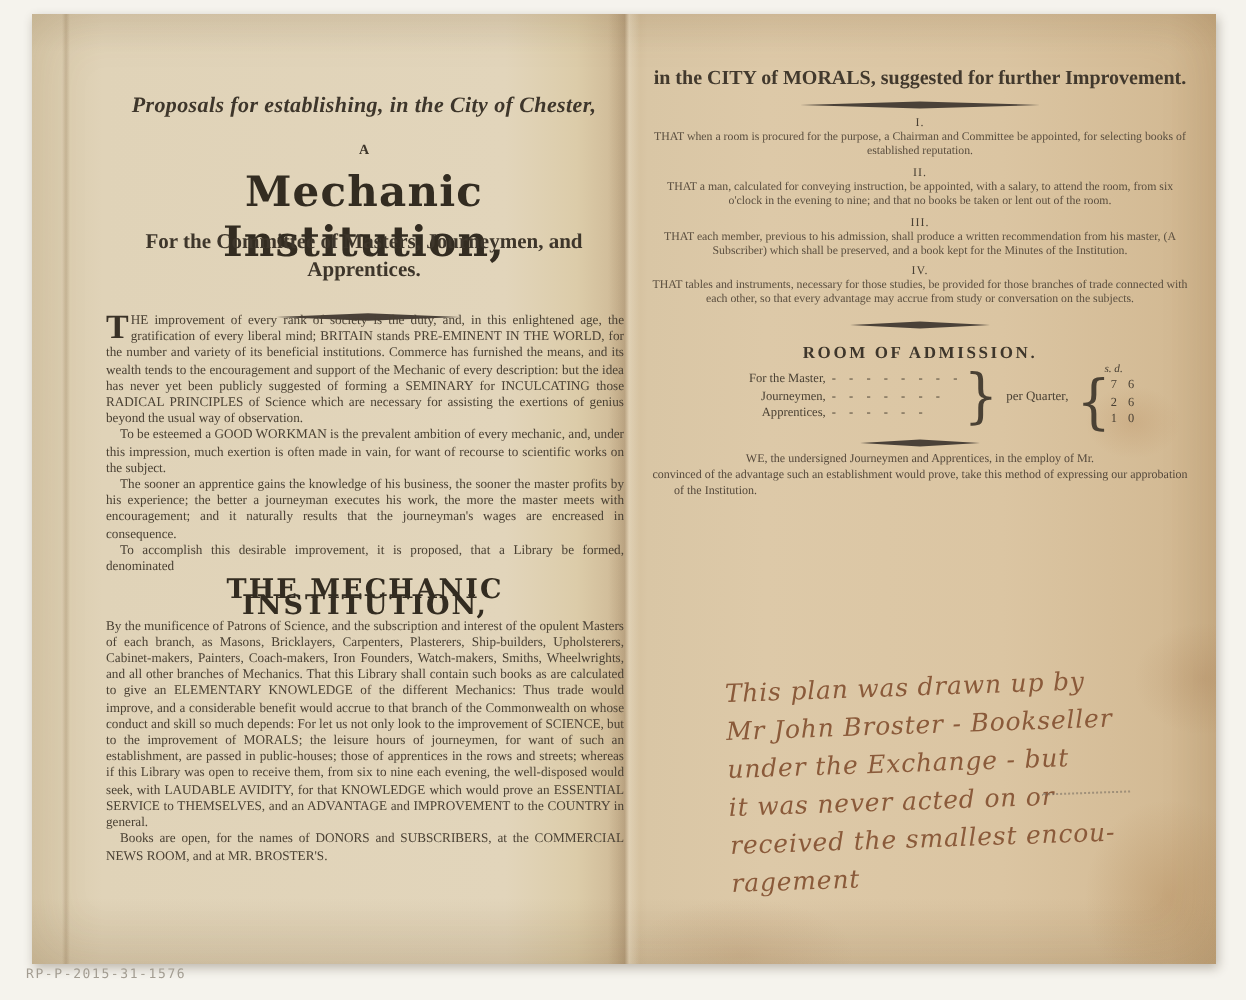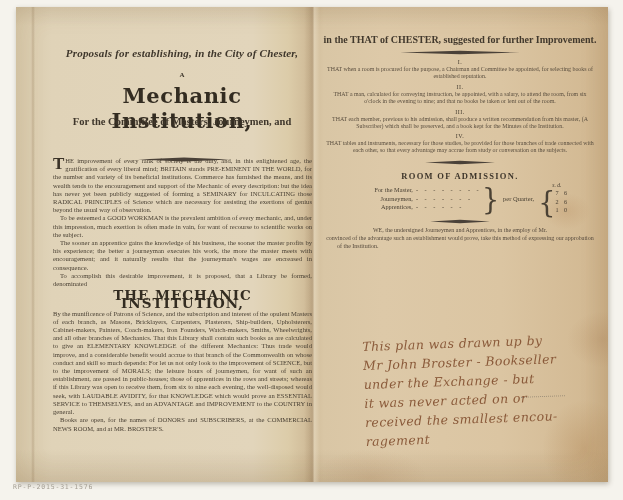--- a/index.html
+++ b/index.html
@@ -114,40 +114,41 @@
 
   <div class="paper">
     <div class="left-crease"></div>
     <div class="center-fold"></div>
 
     <div class="page page-left">
       <div class="cblock l-header">Proposals for establishing, in the City of Chester,</div>
       <div class="cblock l-article">A</div>
       <div class="cblock l-title">Mechanic Institution,</div>
       <div class="cblock l-sub1">For the Committee of Masters, Journeymen, and</div>
+      <div class="cblock l-sub2">Apprentices.</div>
       <div class="l-swell">
         <svg width="92" height="5" viewBox="0 0 92 5">
             <polygon points="0,2.5 46,0.6 92,2.5 46,4.4" fill="#4a4138"></polygon>
           </svg>
       </div>
 
       <div class="l-body">
         <p><span class="dropcap">T</span><span>HE improvement of every rank of society is the duty, and, in this enlightened age, the gratification of every liberal mind; BRITAIN stands PRE-EMINENT IN THE WORLD, for the number and variety of its beneficial institutions. Commerce has furnished the means, and its wealth tends to the encouragement and support of the Mechanic of every description: but the idea has never yet been publicly suggested of forming a SEMINARY for INCULCATING those RADICAL PRINCIPLES of Science which are necessary for assisting the exertions of genius beyond the usual way of observation.</span></p>
         <p class="ind">To be esteemed a GOOD WORKMAN is the prevalent ambition of every mechanic, and, under this impression, much exertion is often made in vain, for want of recourse to scientific works on the subject.</p>
         <p class="ind">The sooner an apprentice gains the knowledge of his business, the sooner the master profits by his experience; the better a journeyman executes his work, the more the master meets with encouragement; and it naturally results that the journeyman's wages are encreased in consequence.</p>
         <p class="ind">To accomplish this desirable improvement, it is proposed, that a Library be formed, denominated</p>
         <div class="l-sect">THE MECHANIC INSTITUTION,</div>
         <p>By the munificence of Patrons of Science, and the subscription and interest of the opulent Masters of each branch, as Masons, Bricklayers, Carpenters, Plasterers, Ship-builders, Upholsterers, Cabinet-makers, Painters, Coach-makers, Iron Founders, Watch-makers, Smiths, Wheelwrights, and all other branches of Mechanics. That this Library shall contain such books as are calculated to give an ELEMENTARY KNOWLEDGE of the different Mechanics: Thus trade would improve, and a considerable benefit would accrue to that branch of the Commonwealth on whose conduct and skill so much depends: For let us not only look to the improvement of SCIENCE, but to the improvement of MORALS; the leisure hours of journeymen, for want of such an establishment, are passed in public-houses; those of apprentices in the rows and streets; whereas if this Library was open to receive them, from six to nine each evening, the well-disposed would seek, with LAUDABLE AVIDITY, for that KNOWLEDGE which would prove an ESSENTIAL SERVICE to THEMSELVES, and an ADVANTAGE and IMPROVEMENT to the COUNTRY in general.</p>
         <p class="ind">Books are open, for the names of DONORS and SUBSCRIBERS, at the COMMERCIAL NEWS ROOM, and at MR. BROSTER'S.</p>
       </div>
     </div>
 
     <div class="page page-right">
       <div class="r-col">
-        <div class="r-title2">in the THAT of CHESTER, suggested for further Improvement.</div>
+        <div class="r-title2">in the CITY of MORALS, suggested for further Improvement.</div>
         <svg class="swell" width="120" height="5" viewBox="0 0 120 5">
             <polygon points="0,2.5 60,0.7 120,2.5 60,4.3" fill="#4a4138"></polygon>
           </svg>
 
         <div>
           <div class="rule-num">I.</div>
           <div class="rule-text">THAT when a room is procured for the purpose, a Chairman and Committee be appointed, for selecting books of established reputation.</div>
         </div>
         <div>
           <div class="rule-num">II.</div>

